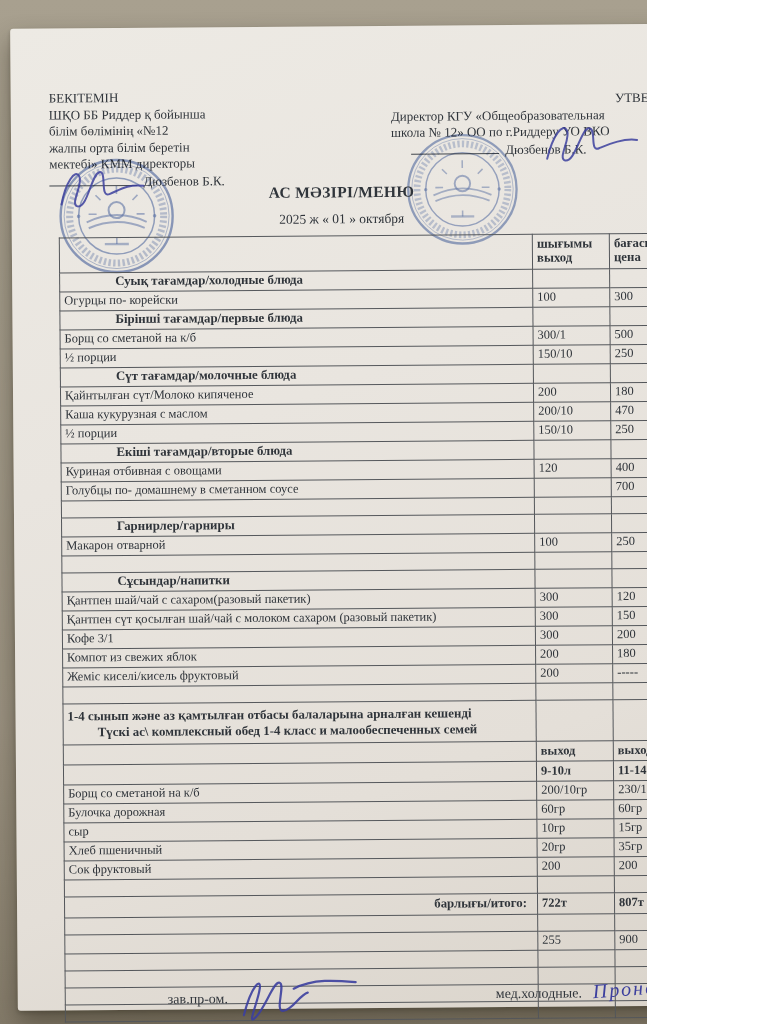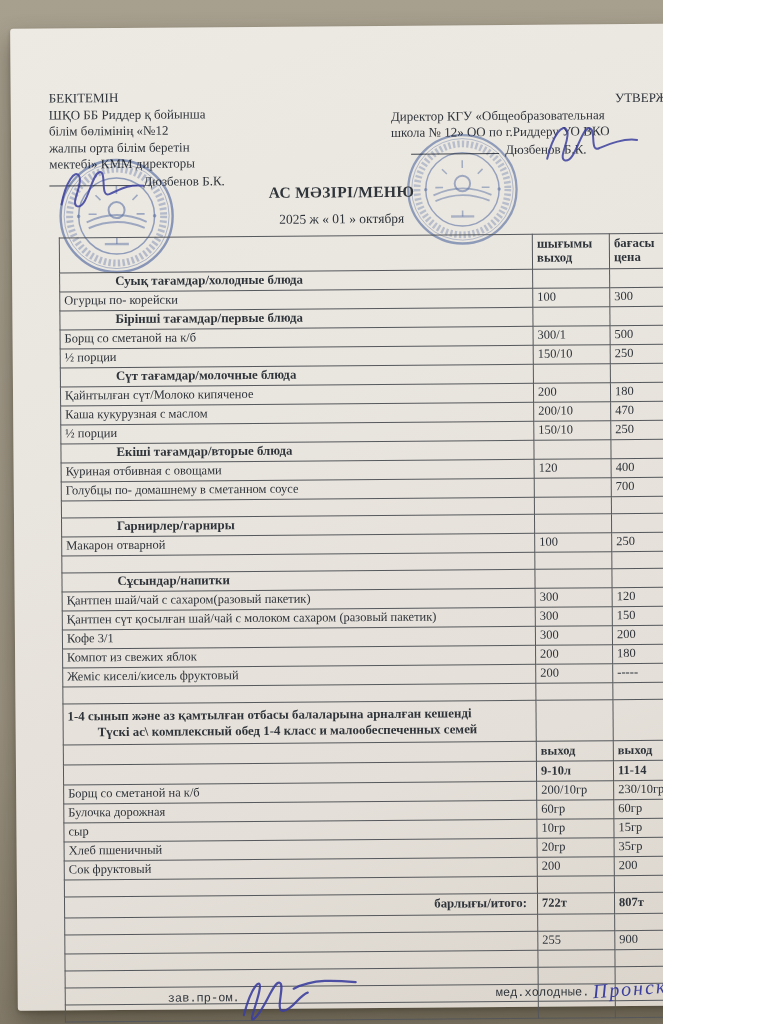--- a/index.html
+++ b/index.html
@@ -1,21 +1,20 @@
 <!DOCTYPE html>
 <html><head>
 <meta charset="utf-8">
 <style>
   html,body{margin:0;padding:0;}
   .scene{
     position:relative;width:647px;height:1024px;overflow:hidden;
     background:linear-gradient(180deg,#a8a08f 0%,#a29a89 30%,#9a9180 70%,#837a69 100%);
     font-family:"Liberation Serif","DejaVu Serif",serif;
     color:#30353b;
-    padding-left:16px;
   }
   .paper{
     position:absolute;left:14px;top:26px;width:733px;height:982px;
     background:linear-gradient(160deg,#edeae4 0%,#e9e5df 38%,#e4dfd8 72%,#d9d3ca 100%);
     border-radius:3px;
     box-shadow:0 12px 24px rgba(40,35,22,.45), 0 2px 4px rgba(40,35,22,.25);
     transform:rotate(-0.45deg);
     transform-origin:50% 50%;
   }
   .abs{position:absolute;}
@@ -41,21 +40,21 @@
   .r-empty td{height:16px;}
   .r-section2 td{height:40px;}
   .r-subheader td{height:19px;}
   .r-total td{height:20px;}
   td.c1.sec{font-weight:bold;padding-left:55px;font-size:12.9px;}
   td.c1.sec2{font-weight:bold;white-space:normal;font-size:12.9px;line-height:1.25;}
   td.c1.sec2 .ind{padding-left:30px;}
   td.c1.tot{font-weight:bold;text-align:right;padding-right:10px;font-size:12.9px;}
   td.c2,td.c3{padding-left:6px;}
   td.b{font-weight:bold;}
-  .footer-label{font-size:12px;font-family:Liberation Mono, monospace;}
+  .footer-label{font-size:14px;}
   .hand-name{
     font-size:20px;font-style:italic;color:#3c3f9e;letter-spacing:2px;
     transform:rotate(-4deg);transform-origin:left center;
   }
   .stamp{pointer-events:none;opacity:.85;mix-blend-mode:multiply;}
   .sig{pointer-events:none;}
 </style>
 </head>
 <body>
 

